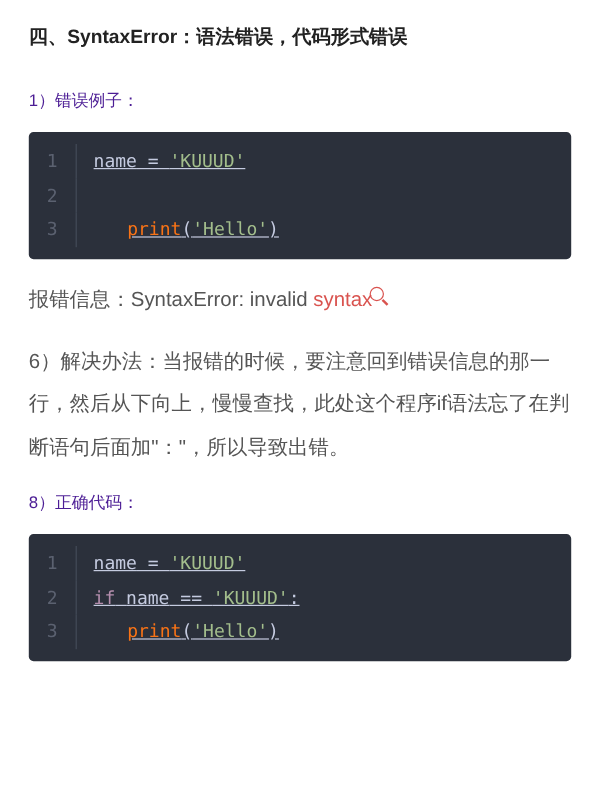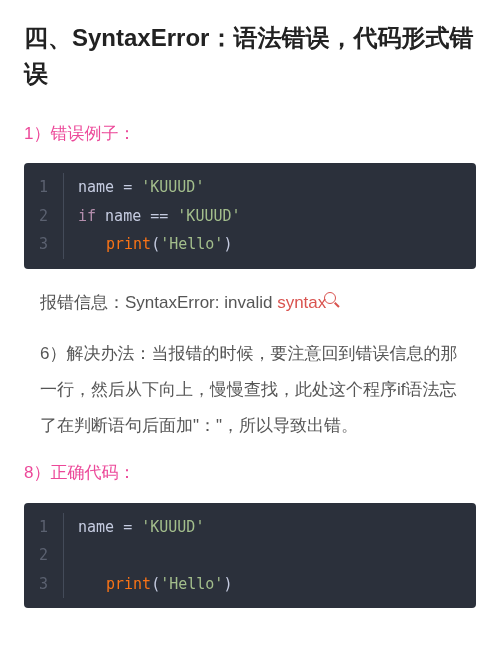--- a/index.html
+++ b/index.html
@@ -6,35 +6,35 @@
   body {
     margin: 0;
     padding: 20px 24px;
     font-family: -apple-system, "PingFang SC", "Helvetica Neue", Arial, sans-serif;
     color: #333;
     background: #fff;
     width: 500px;
     line-height: 1.6;
   }
   .heading {
-    font-size: 24px;
+    font-size: 16px;
     font-weight: 600;
     color: #222;
     margin: 0 0 28px 0;
     line-height: 1.5;
   }
   .subheading {
-    font-size: 17px;
-    color: #ec4899;
+    font-size: 14px;
+    color: #4c1d95;
     margin: 0 0 16px 0;
   }
   .para {
     font-size: 17px;
     color: #555;
-    margin: 16px 16px;
+    margin: 16px 0;
     line-height: 2.1;
   }
   .err-prefix { color: #555; }
   .err-text { color: #555; }
   .err-syntax { color: #d9534f; }
   .search-icon {
     display: inline-block;
     width: 12px;
     height: 12px;
     border: 1.6px solid #d9534f;
@@ -72,20 +72,21 @@
     text-align: center;
     color: #5b6170;
     border-right: 1px solid #444b59;
     flex: none;
     user-select: none;
   }
   .code {
     padding-left: 14px;
     white-space: pre;
     color: #c5cbe0;
+    text-decoration: underline;
   }
   .indent { display:inline-block; width:28px; }
   .tk-id   { color: #c5cbe0; }
   .tk-op   { color: #c5cbe0; }
   .tk-str  { color: #a3be8c; }
   .tk-kw   { color: #b48ead; }
   .tk-func { color: #f97316; }
   .tk-punc { color: #c5cbe0; }
 </style>
 </head>
@@ -95,21 +96,20 @@
 
 <p class="subheading">1）错误例子：</p>
 
 <div class="code-block">
   <div class="code-row">
     <div class="gutter">1</div>
     <div class="code"><span class="tk-id">name</span><span class="tk-op"> = </span><span class="tk-str">'KUUUD'</span></div>
   </div>
   <div class="code-row">
     <div class="gutter">2</div>
-    <div class="code"><span class="tk-kw">if</span><span> </span><span class="tk-id">name</span><span class="tk-op"> == </span><span class="tk-str">'KUUUD'</span></div>
   </div>
   <div class="code-row">
     <div class="gutter">3</div>
     <div class="code"><span class="indent"></span><span class="tk-func">print</span><span class="tk-punc">(</span><span class="tk-str">'Hello'</span><span class="tk-punc">)</span></div>
   </div>
 </div>
 
 <p class="para">
   <span class="err-prefix">报错信息：</span><span class="err-text">SyntaxError: invalid </span><span class="err-syntax">syntax</span><span class="search-icon"></span>
 </p>
@@ -120,18 +120,19 @@
 
 <p class="subheading">8）正确代码：</p>
 
 <div class="code-block">
   <div class="code-row">
     <div class="gutter">1</div>
     <div class="code"><span class="tk-id">name</span><span class="tk-op"> = </span><span class="tk-str">'KUUUD'</span></div>
   </div>
   <div class="code-row">
     <div class="gutter">2</div>
+    <div class="code"><span class="tk-kw">if</span><span> </span><span class="tk-id">name</span><span class="tk-op"> == </span><span class="tk-str">'KUUUD'</span><span class="tk-punc">:</span></div>
   </div>
   <div class="code-row">
     <div class="gutter">3</div>
     <div class="code"><span class="indent"></span><span class="tk-func">print</span><span class="tk-punc">(</span><span class="tk-str">'Hello'</span><span class="tk-punc">)</span></div>
   </div>
 </div>
 
 </body></html>

